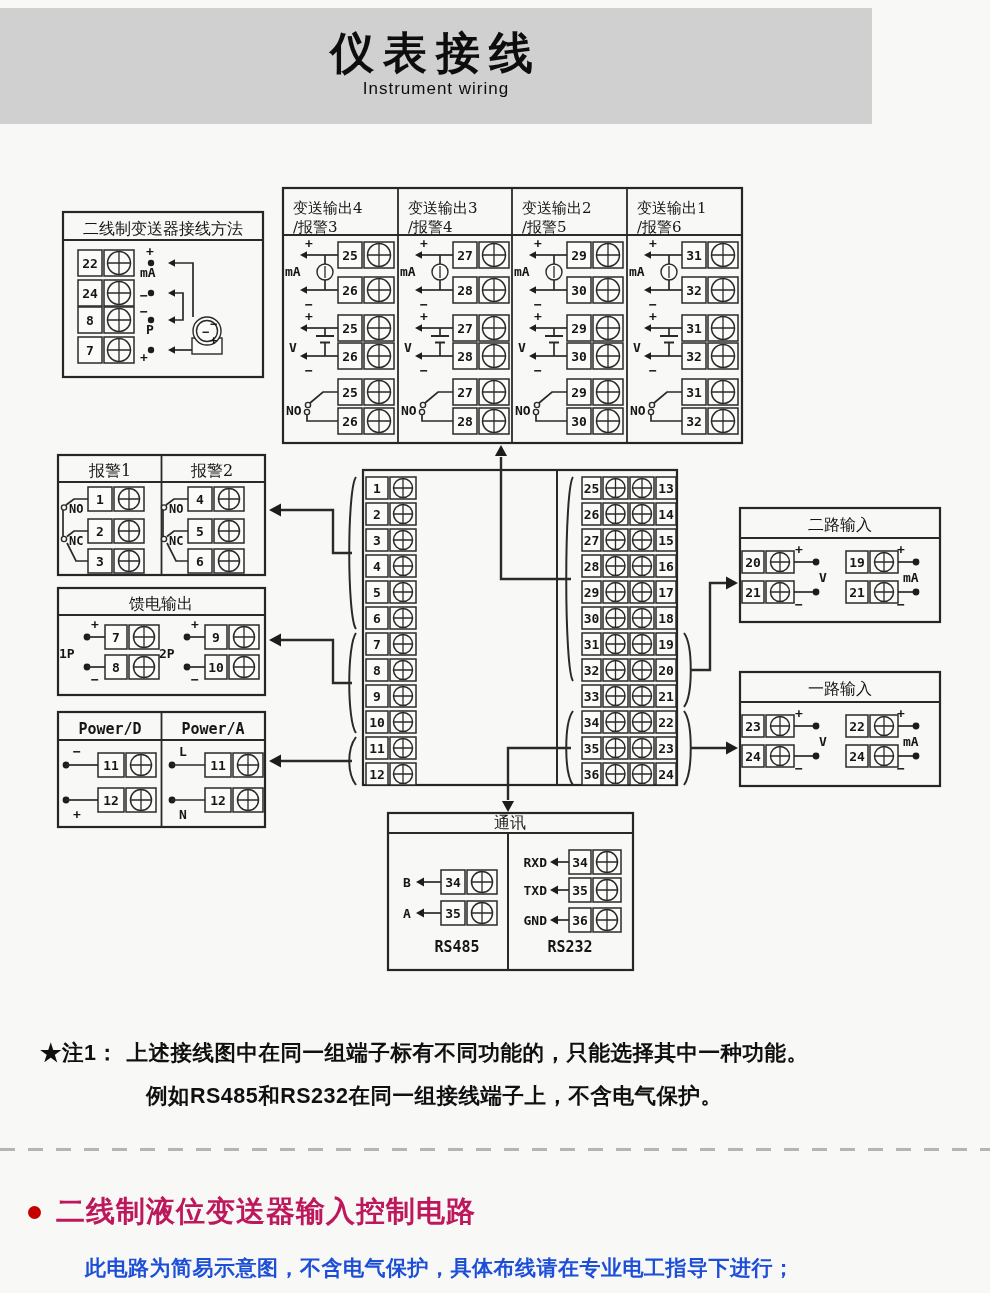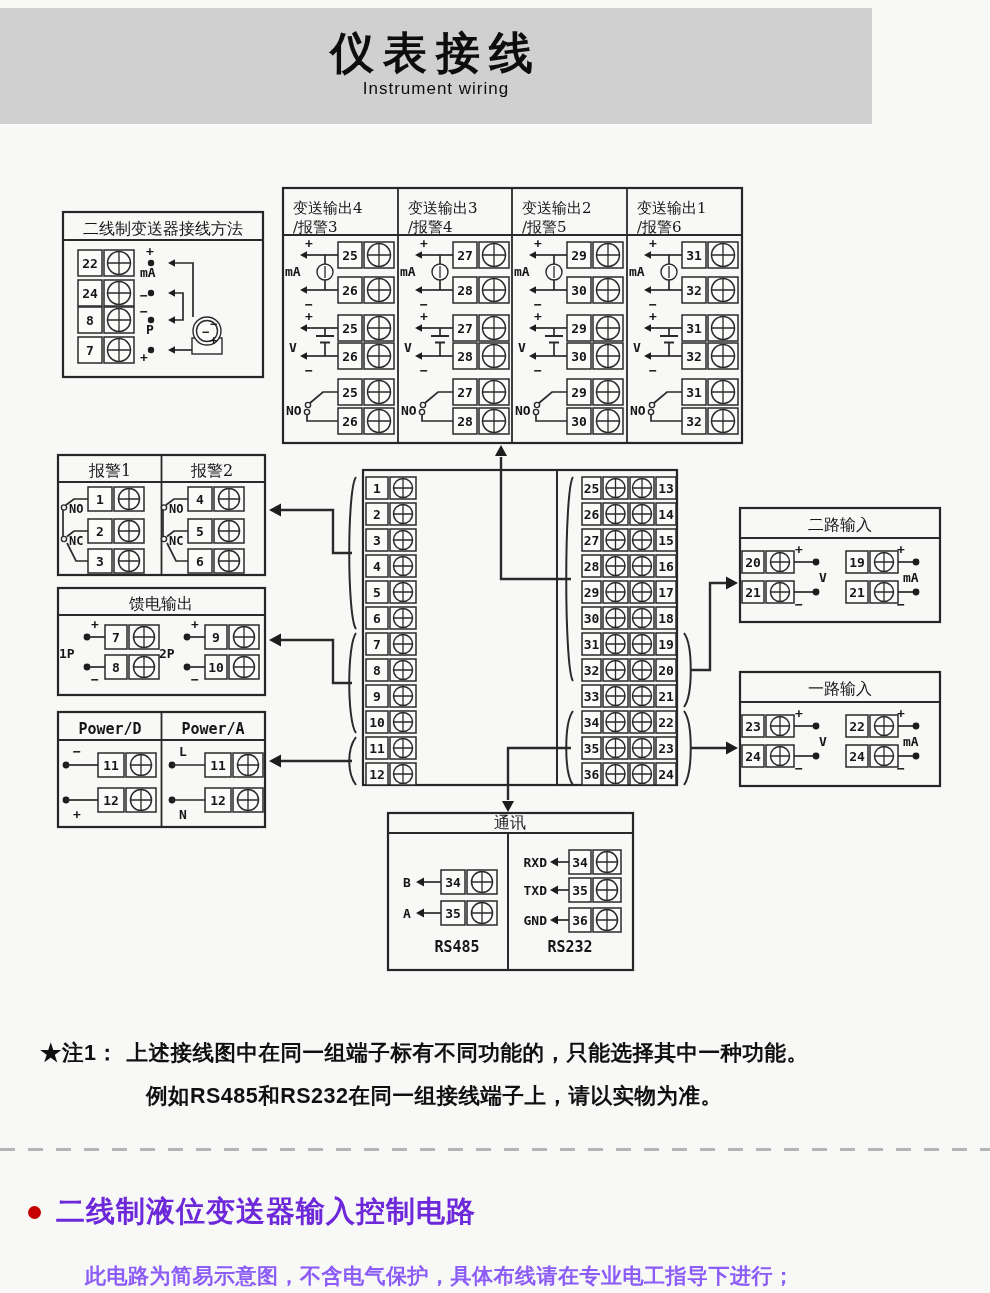--- a/index.html
+++ b/index.html
@@ -25,23 +25,23 @@
   .notes{position:absolute;top:1008px;left:40px;width:935px;font-weight:bold;
          font-size:21.5px;color:#101010;letter-spacing:.5px;margin-top:32px;}
   .note-line{margin-bottom:16px;line-height:1.25;}
   .nl2{margin-left:106px;}
   .nl3{margin-left:36px;}
   .np{margin-right:8px;}
   .divider{position:absolute;top:1148px;left:0;width:990px;height:3px;
     background:repeating-linear-gradient(90deg,#b5b5b5 0,#b5b5b5 15px,transparent 15px,transparent 28px);}
   .bh{position:absolute;top:1192px;left:28px;display:flex;align-items:center;gap:15px;}
   .bullet{width:13px;height:13px;border-radius:50%;background:#c40000;flex:none;}
-  .bh-text{font-size:29px;font-weight:700;color:#6d28d9;letter-spacing:1px;}
+  .bh-text{font-size:29px;font-weight:700;color:#be185d;letter-spacing:1px;}
   .bb{position:absolute;top:1254px;left:85px;font-size:21px;font-weight:bold;
-      color:#8b5cf6;letter-spacing:.5px;margin-top:8px;}
+      color:#1d4ed8;letter-spacing:.5px;}
 </style>
 </head>
 <body>
 
 <div class="page">
   <div class="header">
     <div class="title">仪表接线</div>
     <div class="subtitle">Instrument wiring</div>
   </div>
 
@@ -794,21 +794,21 @@
         <polygon points="269,637 281,630.4 281,643.6" class="fl"></polygon>
         <path d="M 690 546 H 710 V 459 H 726" class="w" stroke-width="2.4"></path>
         <polygon points="738,459 726,452.4 726,465.6" class="fl"></polygon>
         <path d="M 690 624 H 726" class="w" stroke-width="2.4"></path>
         <polygon points="738,624 726,617.4 726,630.6" class="fl"></polygon>
       </g>
     </svg>
 
   <div class="notes">
     <div class="note-line"><span class="np">★注1：</span><span>上述接线图中在同一组端子标有不同功能的，只能选择其中一种功能。</span></div>
-    <div class="note-line nl2">例如RS485和RS232在同一组接线端子上，请以实物为准。</div>
+    <div class="note-line nl2">例如RS485和RS232在同一组接线端子上，不含电气保护。</div>
   </div>
 
   <div class="divider"></div>
 
   <div class="bh">
     <span class="bullet"></span>
     <span class="bh-text">二线制液位变送器输入控制电路</span>
   </div>
   <div class="bb">此电路为简易示意图，不含电气保护，具体布线请在专业电工指导下进行；</div>
 </div>

